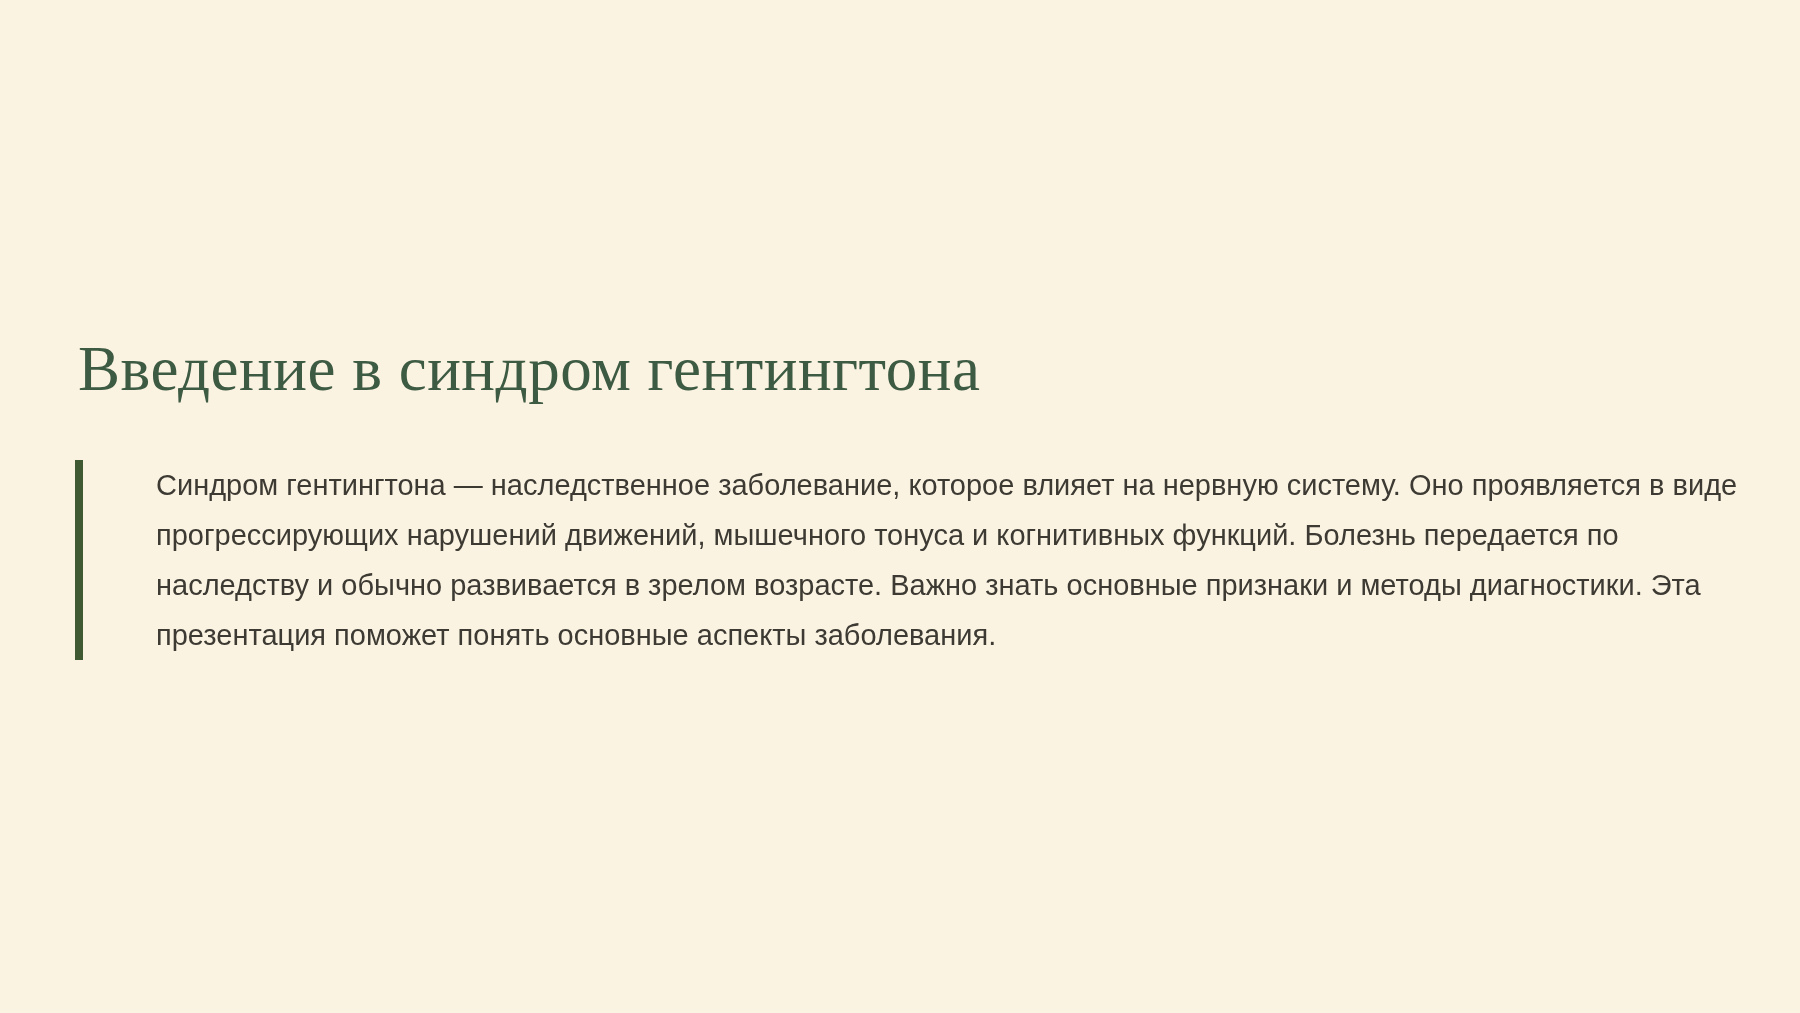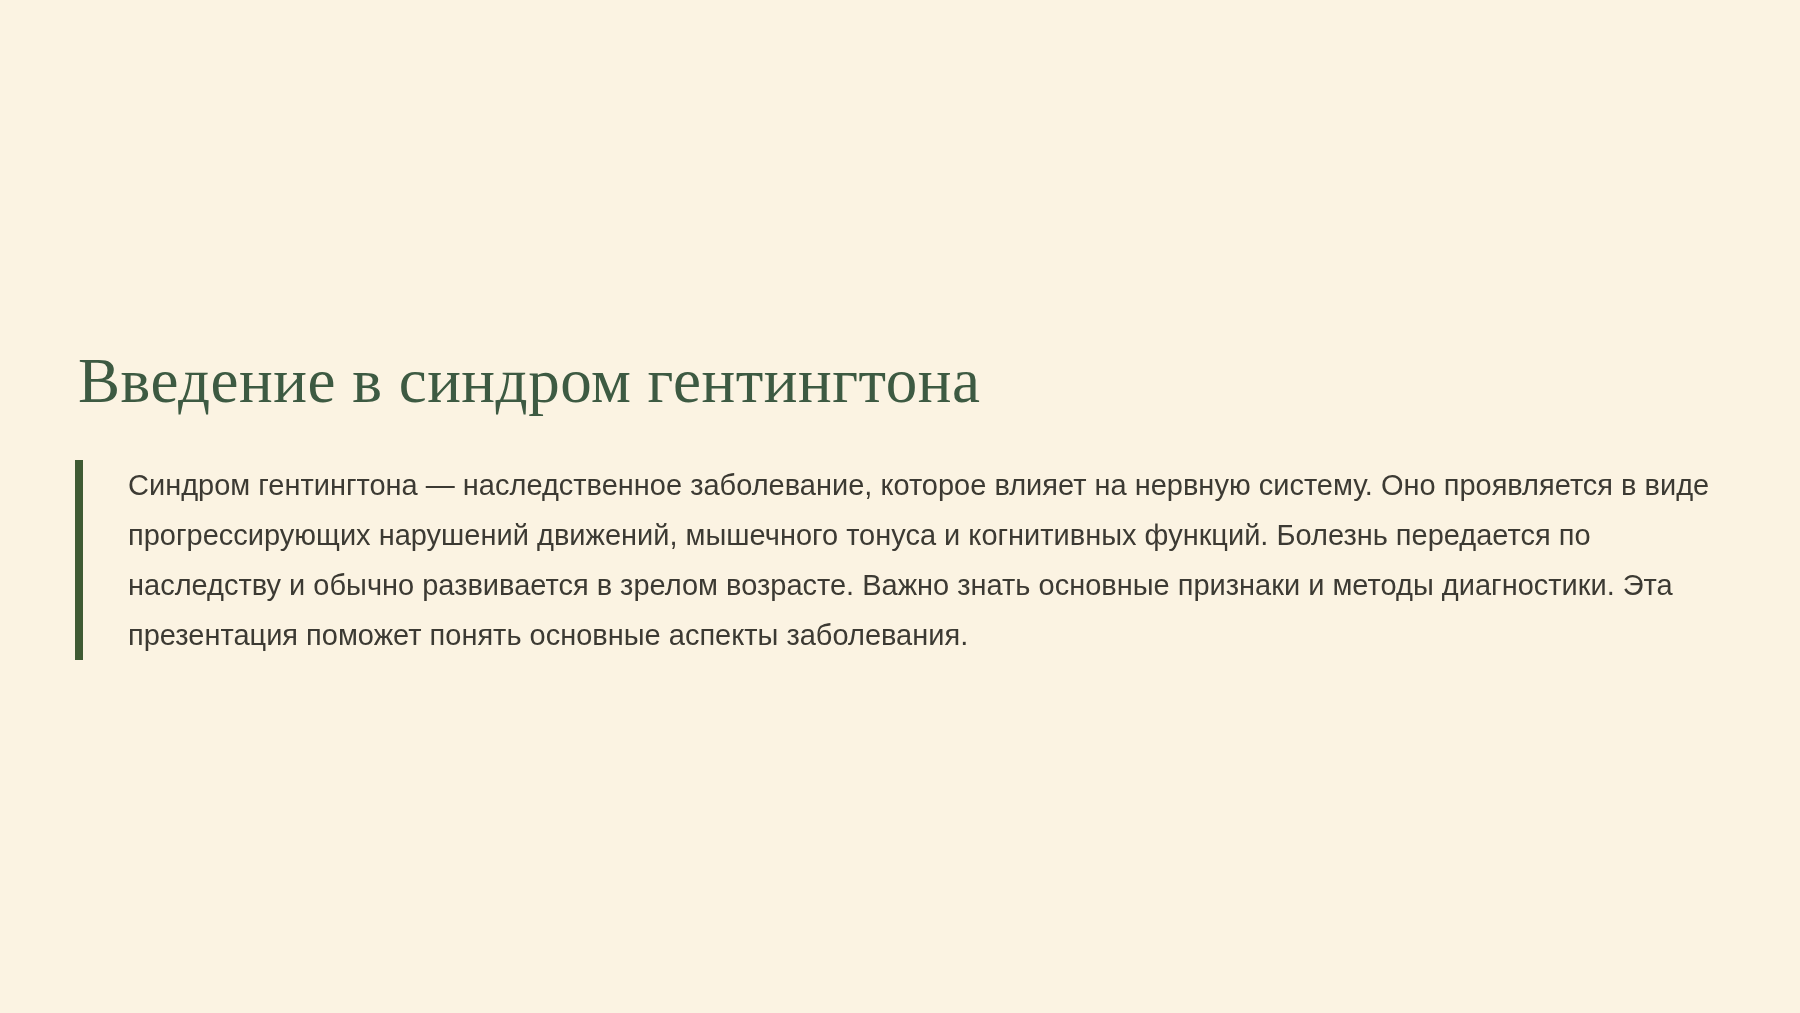--- a/index.html
+++ b/index.html
@@ -14,35 +14,36 @@
     background: var(--background, #FBF3E2);
     font-family: "Liberation Sans", sans-serif;
   }
   .slide {
     position: absolute;
     inset: 0;
   }
   .slide-title {
     position: absolute;
     left: 78px;
-    top: 342px;
+    top: 330px;
     margin: 0;
     font-family: "Liberation Serif", "DejaVu Serif", serif;
     font-weight: 400;
     font-size: 63px;
     line-height: 1.25;
     letter-spacing: 0.5px;
     color: var(--title-text, #3D5A42);
   }
   .quote-block {
     position: absolute;
     left: 75px;
     top: 460px;
     display: flex;
     align-items: stretch;
+    gap: 28px;
   }
   .quote-bar {
     flex: 0 0 8px;
     width: 8px;
     background: var(--accent-bar, #3F5A33);
   }
   .quote-text {
     margin: 0;
     padding-left: 45px;
     width: 1615px;

